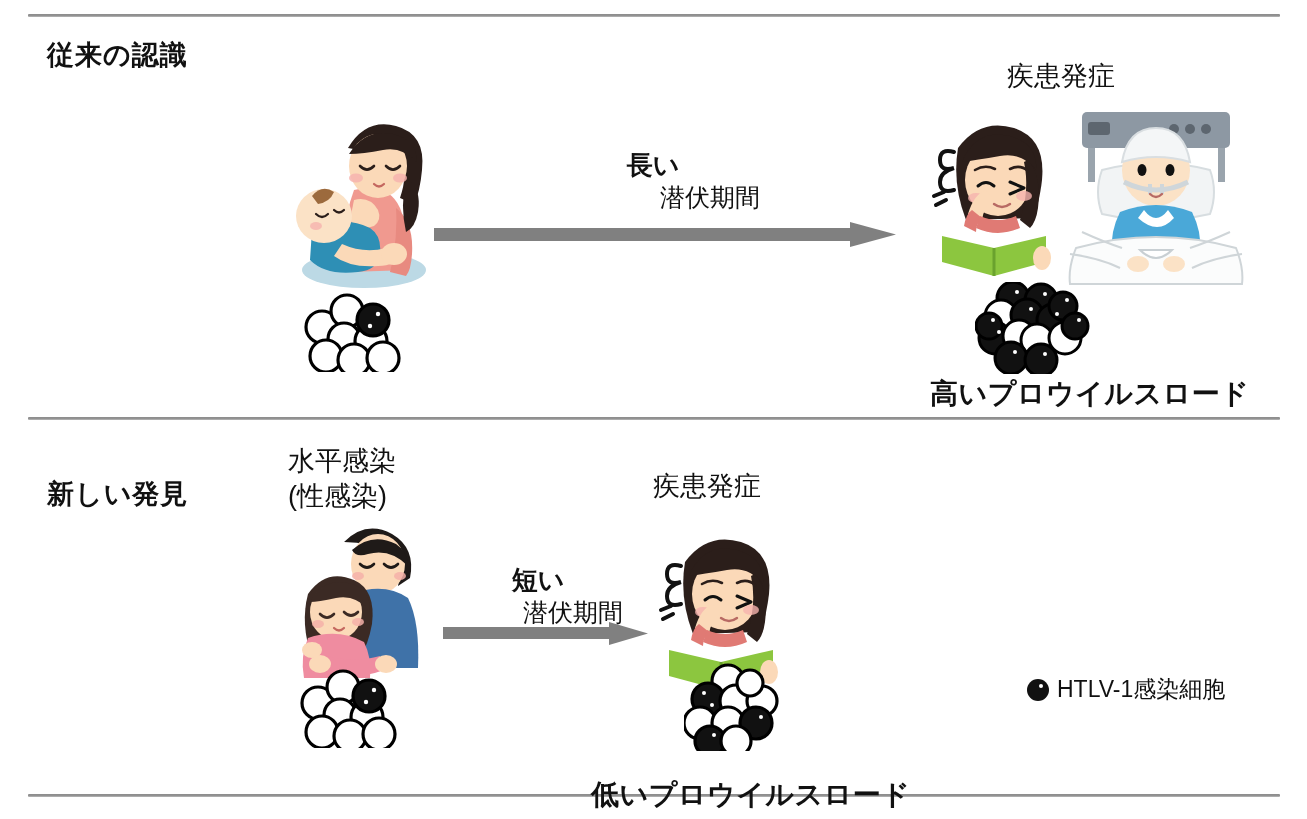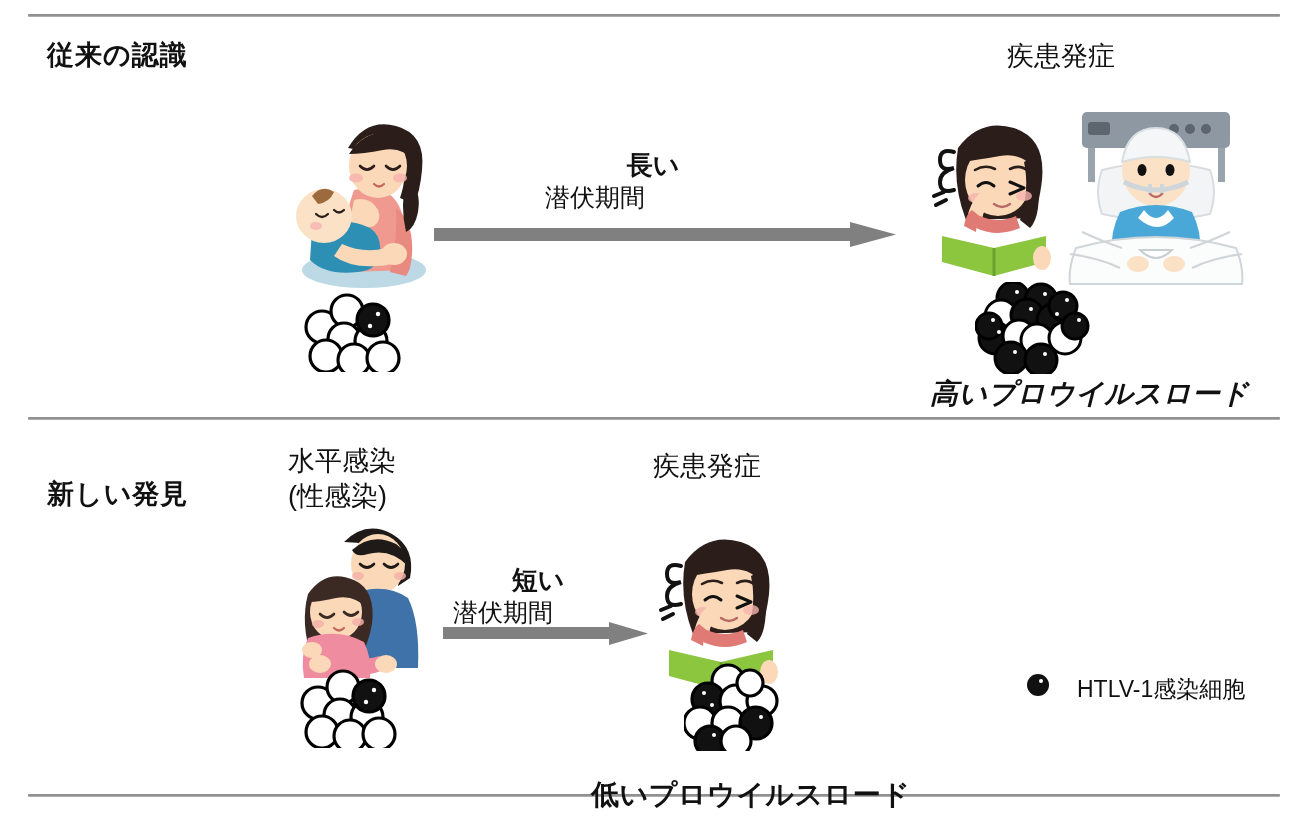--- a/index.html
+++ b/index.html
@@ -18,37 +18,37 @@
     border-radius:1px;
   }
 
   
   .panel-title{
     font-weight:bold;font-size:27px;letter-spacing:1px;white-space:nowrap;
   }
   .route-label{
     font-size:27px;line-height:1.28;white-space:nowrap;text-align:left;
   }
-  .onset-label{font-size:27px;white-space:nowrap;}
+  .onset-label{font-size:27px;white-space:nowrap;margin-top:20px;}
   .load-label{font-weight:bold;font-size:28px;white-space:nowrap;letter-spacing:.5px;}
   .arrow-top{font-weight:bold;font-size:26px;text-align:center;white-space:nowrap;}
-  .arrow-mid{font-size:25px;text-align:left;white-space:nowrap;}
+  .arrow-mid{font-size:25px;text-align:right;white-space:nowrap;}
   .arrow-bot{font-size:25px;text-align:center;white-space:nowrap;}
   .legend-text{font-size:23px;white-space:nowrap;}
 
   
   .arrow-wrap{position:absolute;}
   .arrow-wrap svg{display:block;}
 
   
   .cluster{position:absolute;}
   .cluster svg{display:block;}
 
   
-  .legend{position:absolute;display:flex;gap:28px;}
+  .legend{position:absolute;display:flex;align-items:center;gap:8px;}
   .legend-dot{width:22px;height:22px;border-radius:50%;background:#111;position:relative;}
   .legend-dot::after{
     content:"";position:absolute;width:4px;height:4px;border-radius:50%;
     background:#fff;top:5px;left:12px;
   }
 
   
   .art{position:absolute;}
   .art svg{display:block;overflow:visible;}
 </style>
@@ -248,21 +248,21 @@
         <circle cx="24" cy="50" r="2"></circle>
           <circle cx="40" cy="70" r="2"></circle>
         <circle cx="70" cy="72" r="2"></circle>
           <circle cx="92" cy="18" r="2"></circle>
         <circle cx="18" cy="38" r="2"></circle>
           <circle cx="104" cy="38" r="2"></circle>
       </g>
     </svg>
   </div>
 
-  <div class="abs load-label" style="left:930px;top:375px;font-style:italic;">高いプロウイルスロード</div>
+  <div class="abs load-label" style="left:930px;top:375px;">高いプロウイルスロード</div>
 
   <div class="abs panel-title" style="left:47px;top:448px;margin-top:28px;">新しい発見</div>
 
   <div class="abs route-label" style="left:288px;top:444px;">
     <div>水平感染</div>
     <div>(性感染)</div>
   </div>
 
   <div class="art" style="left:278px;top:518px;width:160px;height:160px;">
     <svg width="160" height="160" viewBox="0 0 160 160">

